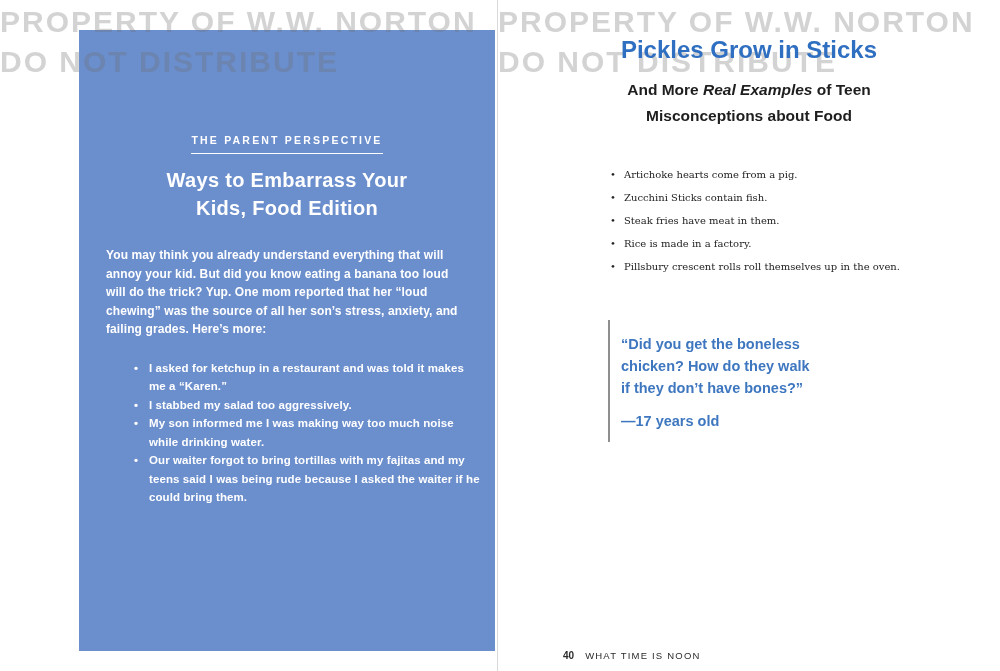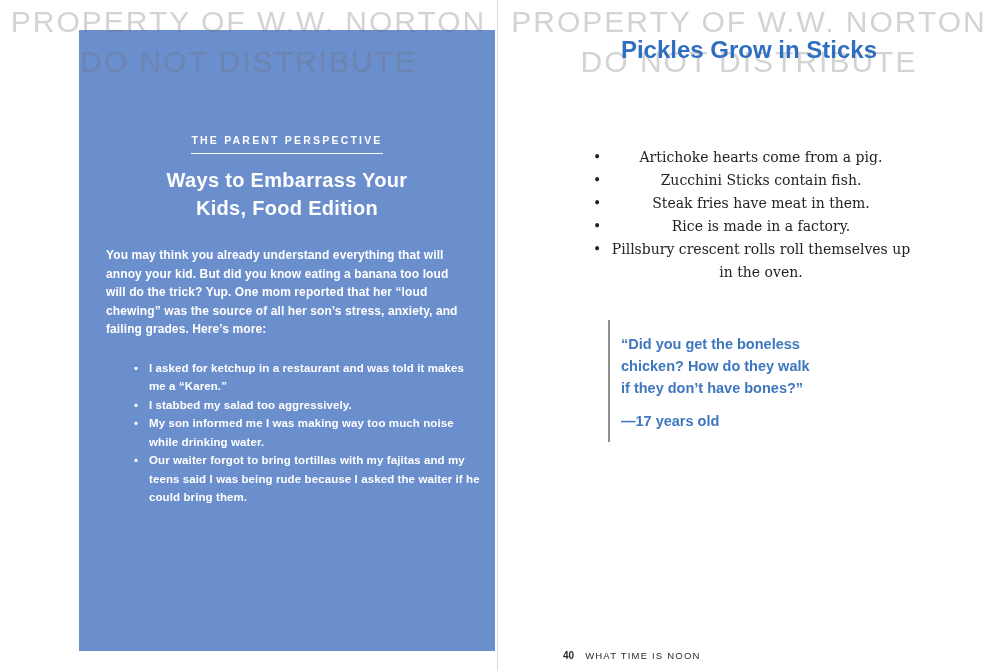--- a/index.html
+++ b/index.html
@@ -18,23 +18,23 @@
     font-family:"Liberation Sans", sans-serif;
   }
   .spread{display:flex;width:1000px;height:671px;position:relative;background:#fff;}
   .page{position:relative;height:671px;overflow:hidden;}
   .page-left{width:497px;}
   .divider{width:1px;height:671px;background:var(--divider-gray);}
   .page-right{width:502px;}
 
   .watermark{
     position:absolute;top:2px;left:0;right:0;z-index:5;
-    text-align:center;font-size:30px;line-height:40px;letter-spacing:2px;
+    font-size:30px;line-height:40px;letter-spacing:2px;
     color:var(--watermark-gray);pointer-events:none;white-space:nowrap;
-    font-weight:400;
+    font-weight:700;
   }
 
   
   .blue-panel{
     position:absolute;left:35px;top:30px;width:416px;height:621px;
     background:var(--panel-blue);color:#fff;z-index:1;margin-left:44px;
   }
   .kicker{margin-top:100px;text-align:center;}
   .kicker span{
     display:inline-block;font-size:10.5px;font-weight:bold;letter-spacing:2.2px;
@@ -59,22 +59,22 @@
   .chapter-title{
     position:absolute;top:36px;left:0;right:0;margin:0;z-index:6;
     text-align:center;font-size:24px;font-weight:bold;color:var(--title-blue);
   }
   .subtitle{
     position:absolute;top:77px;left:0;right:0;z-index:6;
     text-align:center;font-size:15.5px;font-weight:600;line-height:26px;color:#1E1E1E;
   }
   .subtitle em{font-style:italic;}
   .bullets-right{
-    position:absolute;top:146px;left:95px;width:322px;margin:0;padding:0;list-style:none;
-    font-family:"DejaVu Serif", serif;font-size:14px;line-height:23px;color:var(--body-text);text-align:center;
+    position:absolute;top:146px;left:95px;width:322px;margin:17px;padding:0;list-style:none;
+    font-family:"DejaVu Serif", serif;font-size:10px;line-height:23px;color:var(--body-text);
   }
   .bullets-right li{position:relative;padding-left:14px;}
   .bullets-right li::before{content:"•";position:absolute;left:0;}
 
   .pullquote{position:absolute;top:320px;left:110px;z-index:6;}
   .quote-bar{position:absolute;left:0;top:0;width:2px;height:122px;background:var(--quote-bar-gray);}
   .quote-text{
     margin:0;padding:13px 0 0 13px;width:212px;
     font-size:14.5px;font-weight:bold;line-height:22px;color:var(--quote-blue);
   }
@@ -118,20 +118,24 @@
   <div class="divider"></div>
 
   <div class="page page-right">
     <div class="watermark">
       <div>PROPERTY OF W.W. NORTON</div>
       <div>DO NOT DISTRIBUTE</div>
     </div>
 
     <h2 class="chapter-title">Pickles Grow in Sticks</h2>
 
+    <div class="subtitle">
+      <div><span>And More </span><em>Real Examples</em><span> of Teen</span></div>
+      <div>Misconceptions about Food</div>
+    </div>
 
     <ul class="bullets-right">
       <li>Artichoke hearts come from a pig.</li>
       <li>Zucchini Sticks contain fish.</li>
       <li>Steak fries have meat in them.</li>
       <li>Rice is made in a factory.</li>
       <li>Pillsbury crescent rolls roll themselves up in the oven.</li>
     </ul>
 
     <div class="pullquote">

